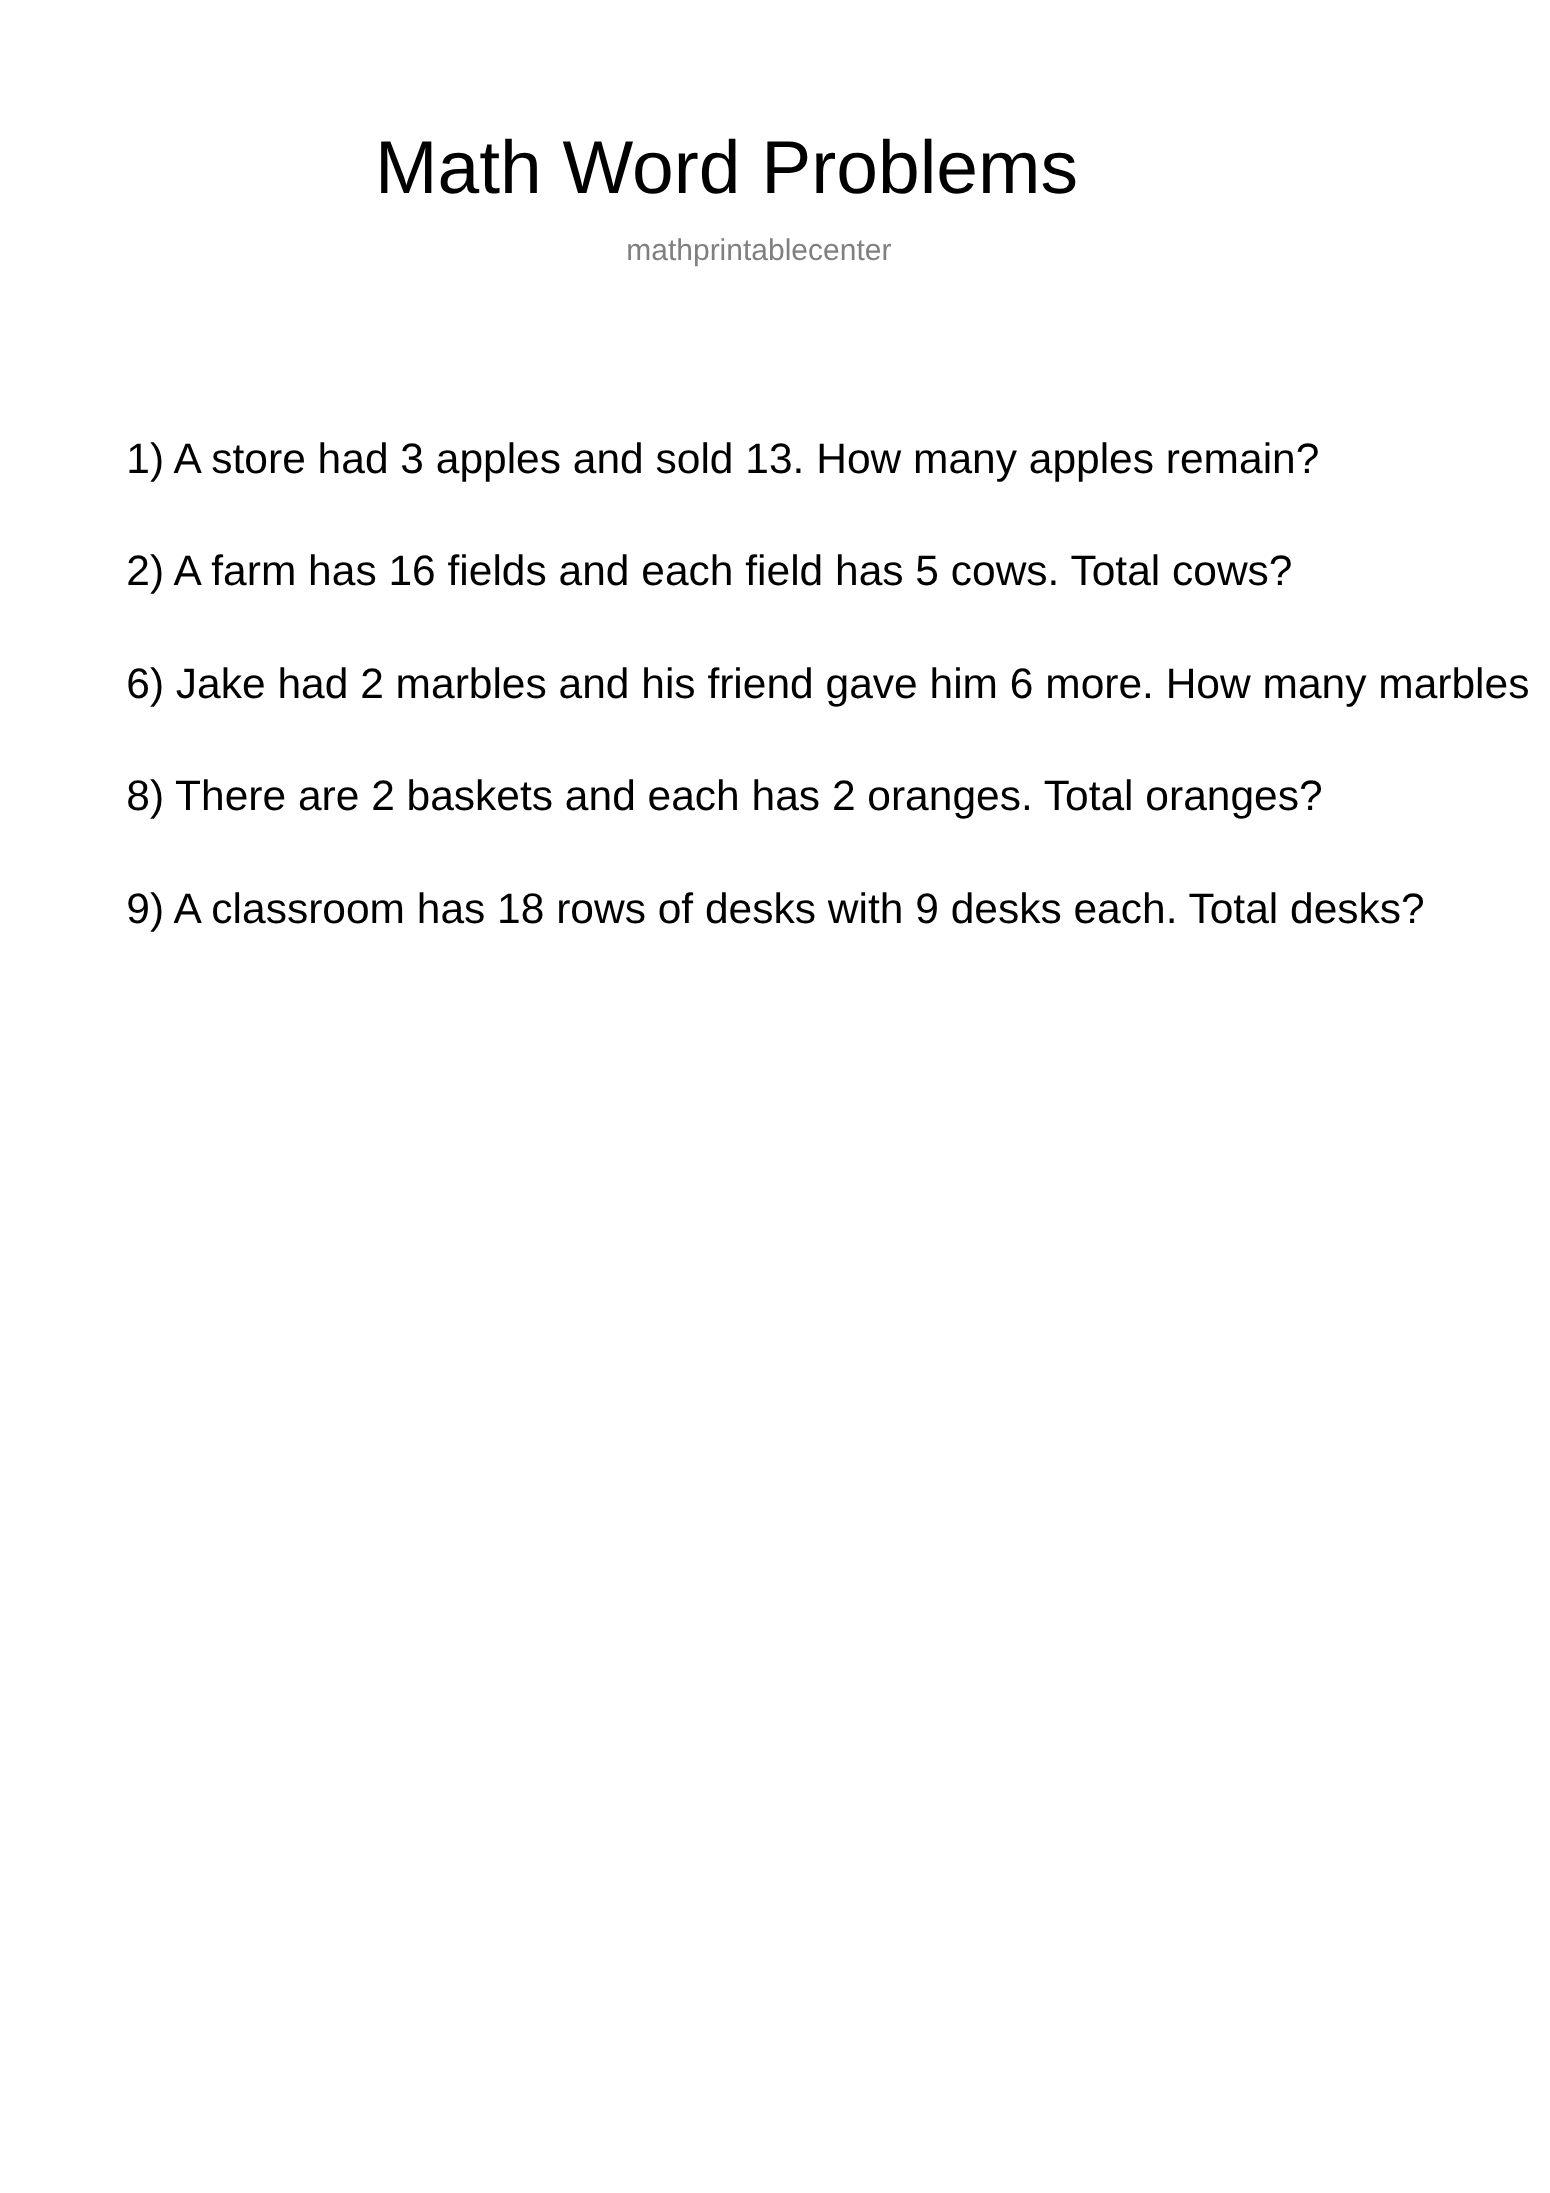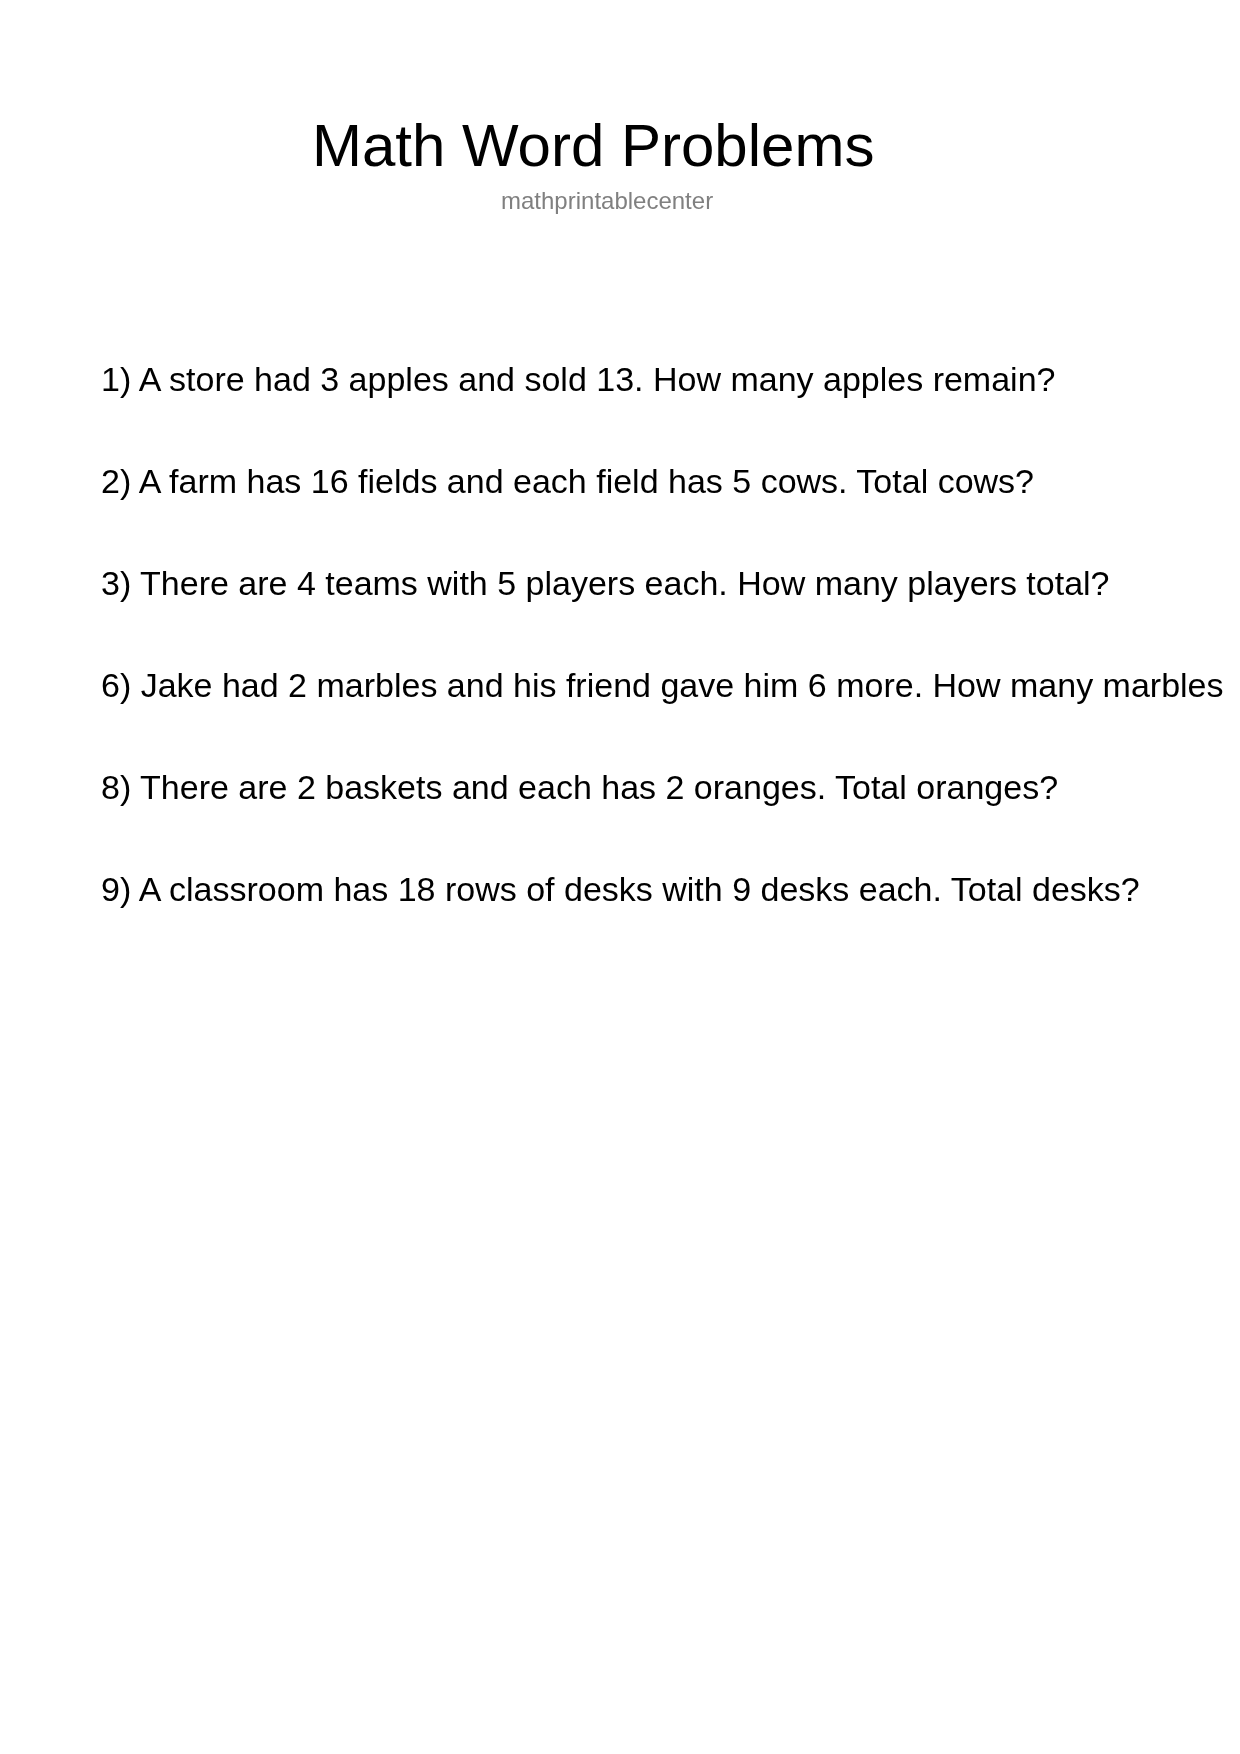--- a/index.html
+++ b/index.html
@@ -24,21 +24,21 @@
       background: #ffffff;
     }
     .title {
       position: absolute;
       left: 300px;
       top: 100px;
       font-size: 60px;
       line-height: 68px;
       white-space: nowrap;
       color: #000000;
-      margin: 12px;
+      margin: 0;
       font-weight: normal;
     }
     .subtitle {
       position: absolute;
       left: 501px;
       top: 183px;
       font-size: 24px;
       line-height: 36px;
       white-space: nowrap;
       color: #808080;
@@ -50,31 +50,29 @@
       margin: 0;
       padding: 0;
       list-style: none;
     }
     .problem {
       font-size: 34px;
       line-height: 40px;
       height: 90px;
       white-space: nowrap;
       color: #000000;
-      margin-top: 12px;
     }
   </style>
 </head>
 <body>
 
 <div class="page">
   <h1 class="title">Math Word Problems</h1>
   <div class="subtitle">mathprintablecenter</div>
 
   <ol class="problems">
     <li class="problem">1) A store had 3 apples and sold 13. How many apples remain?</li>
     <li class="problem">2) A farm has 16 fields and each field has 5 cows. Total cows?</li>
-    <li class="problem">3) There are 4 teams with 5 players each. How many players total?</li>
     <li class="problem">6) Jake had 2 marbles and his friend gave him 6 more. How many marbles</li>
     <li class="problem">8) There are 2 baskets and each has 2 oranges. Total oranges?</li>
     <li class="problem">9) A classroom has 18 rows of desks with 9 desks each. Total desks?</li>
   </ol>
 </div>
 
 </body></html>

